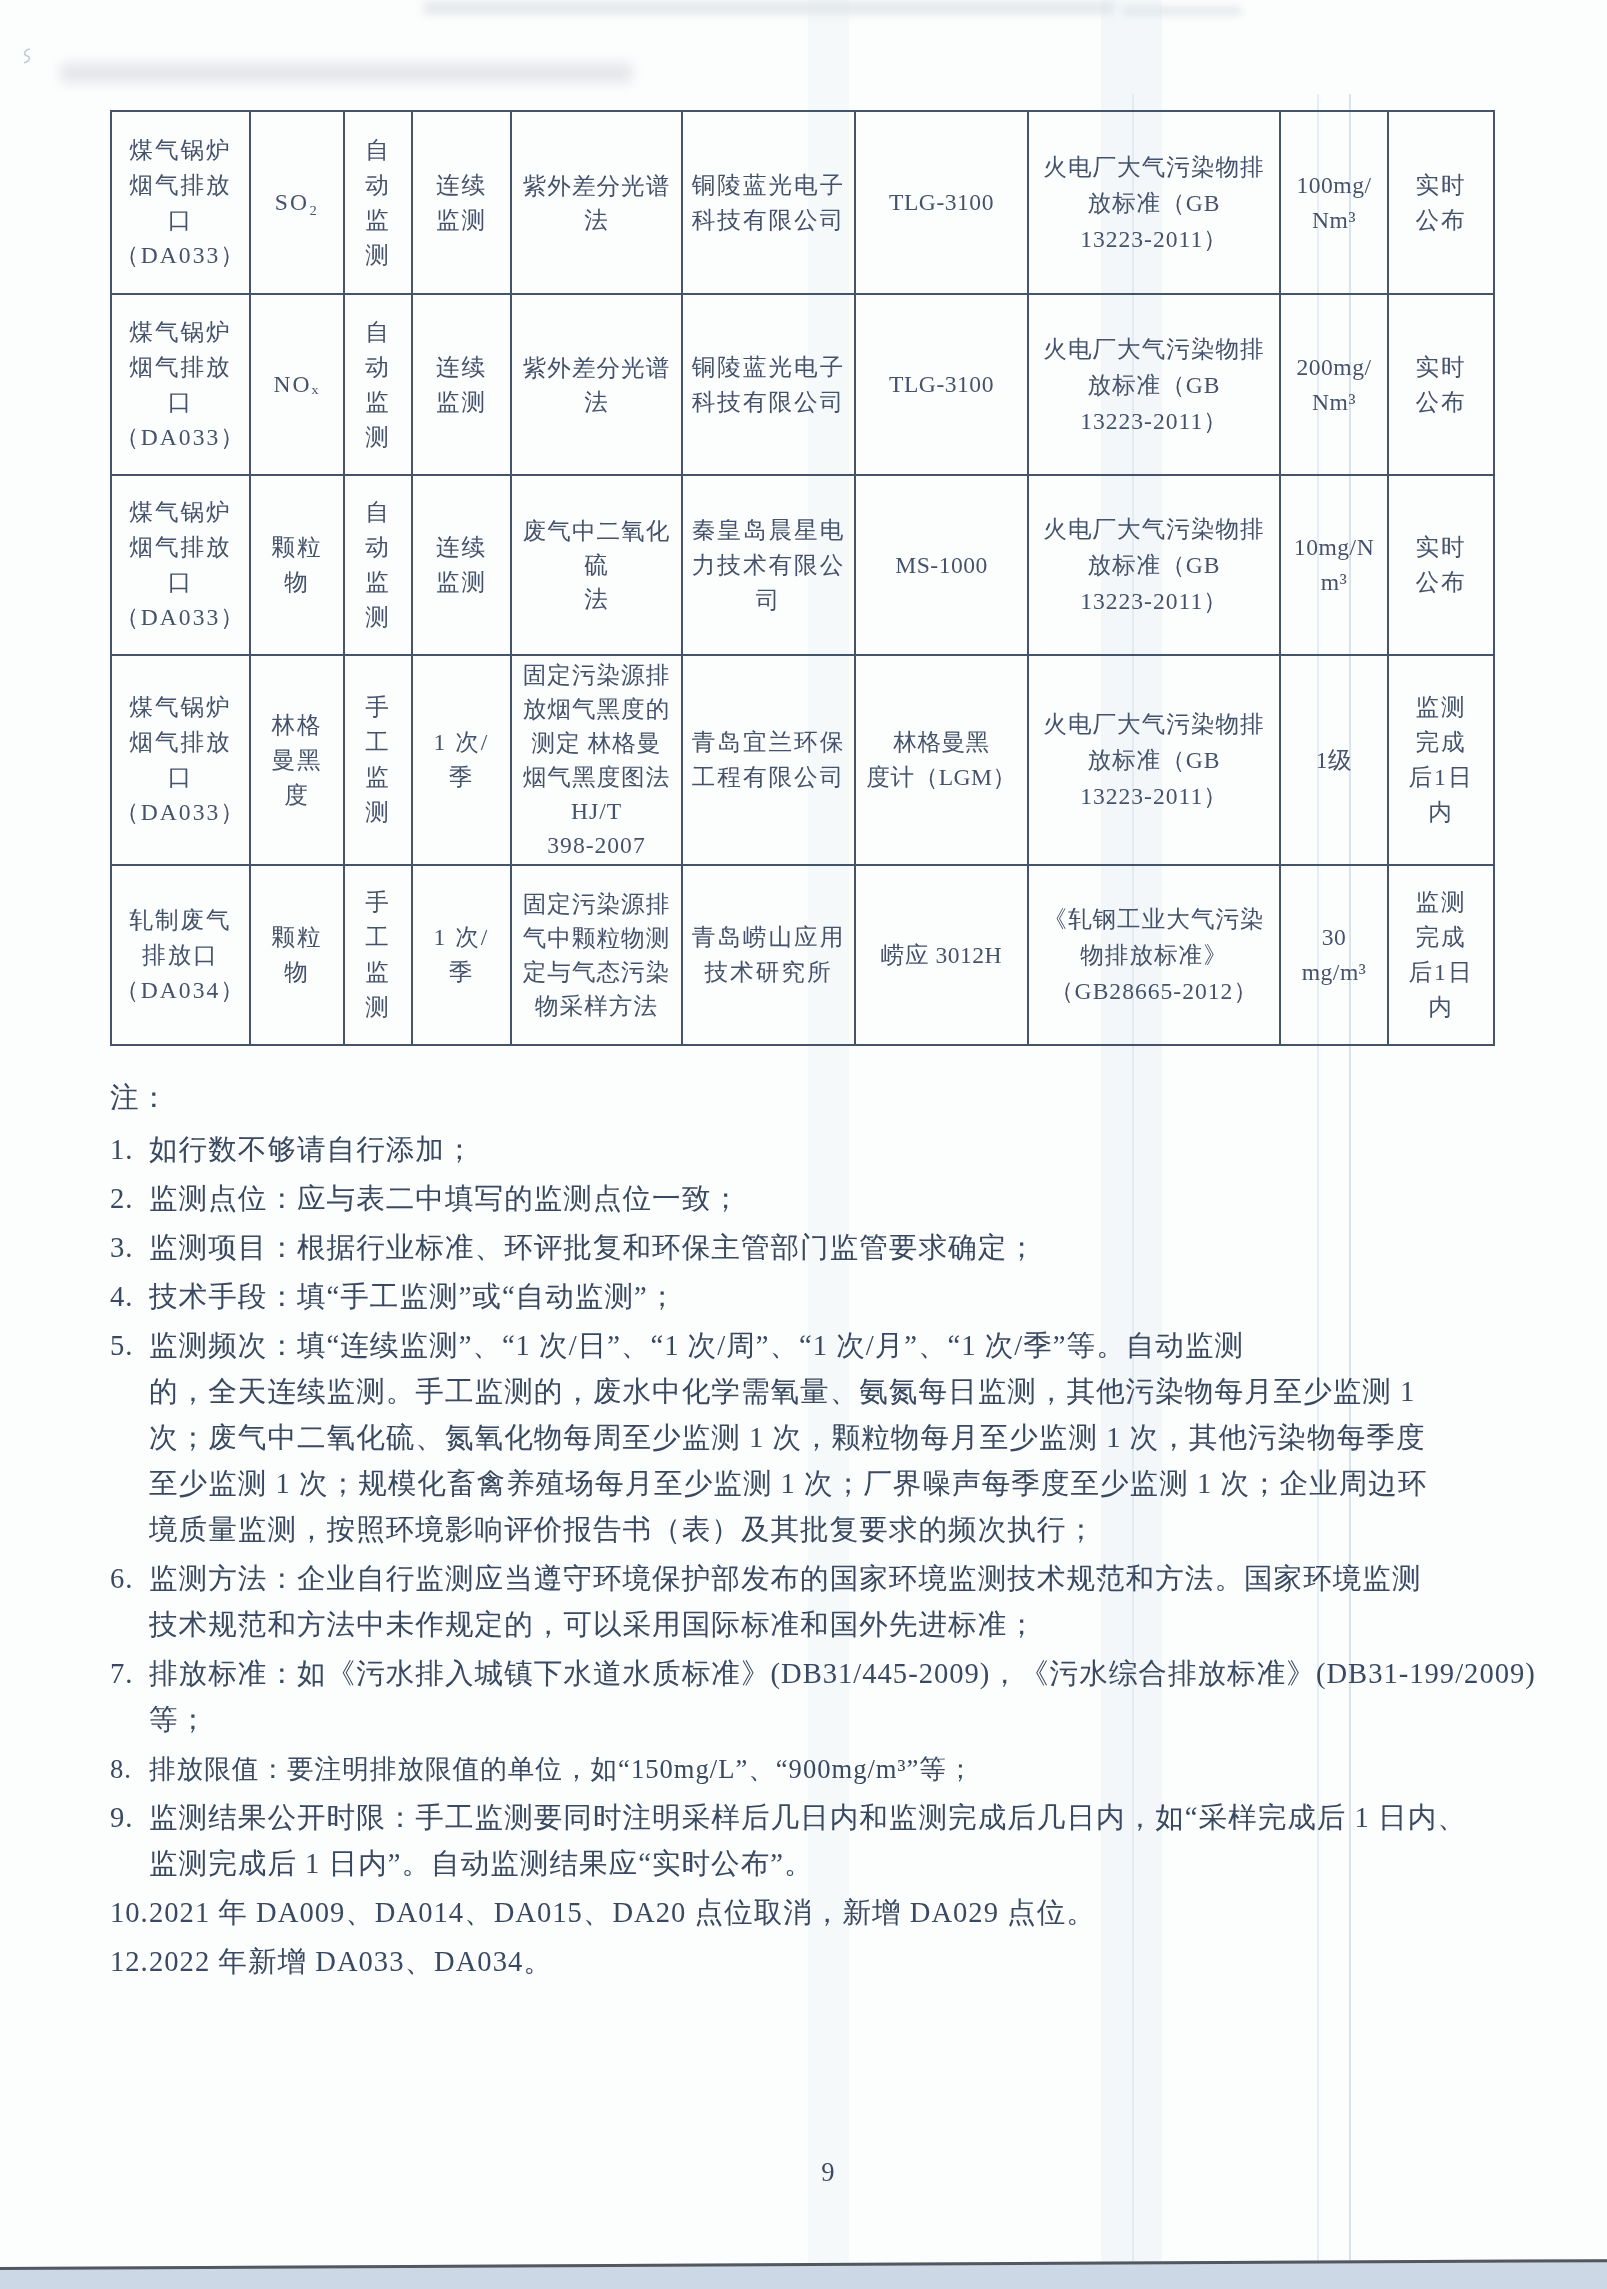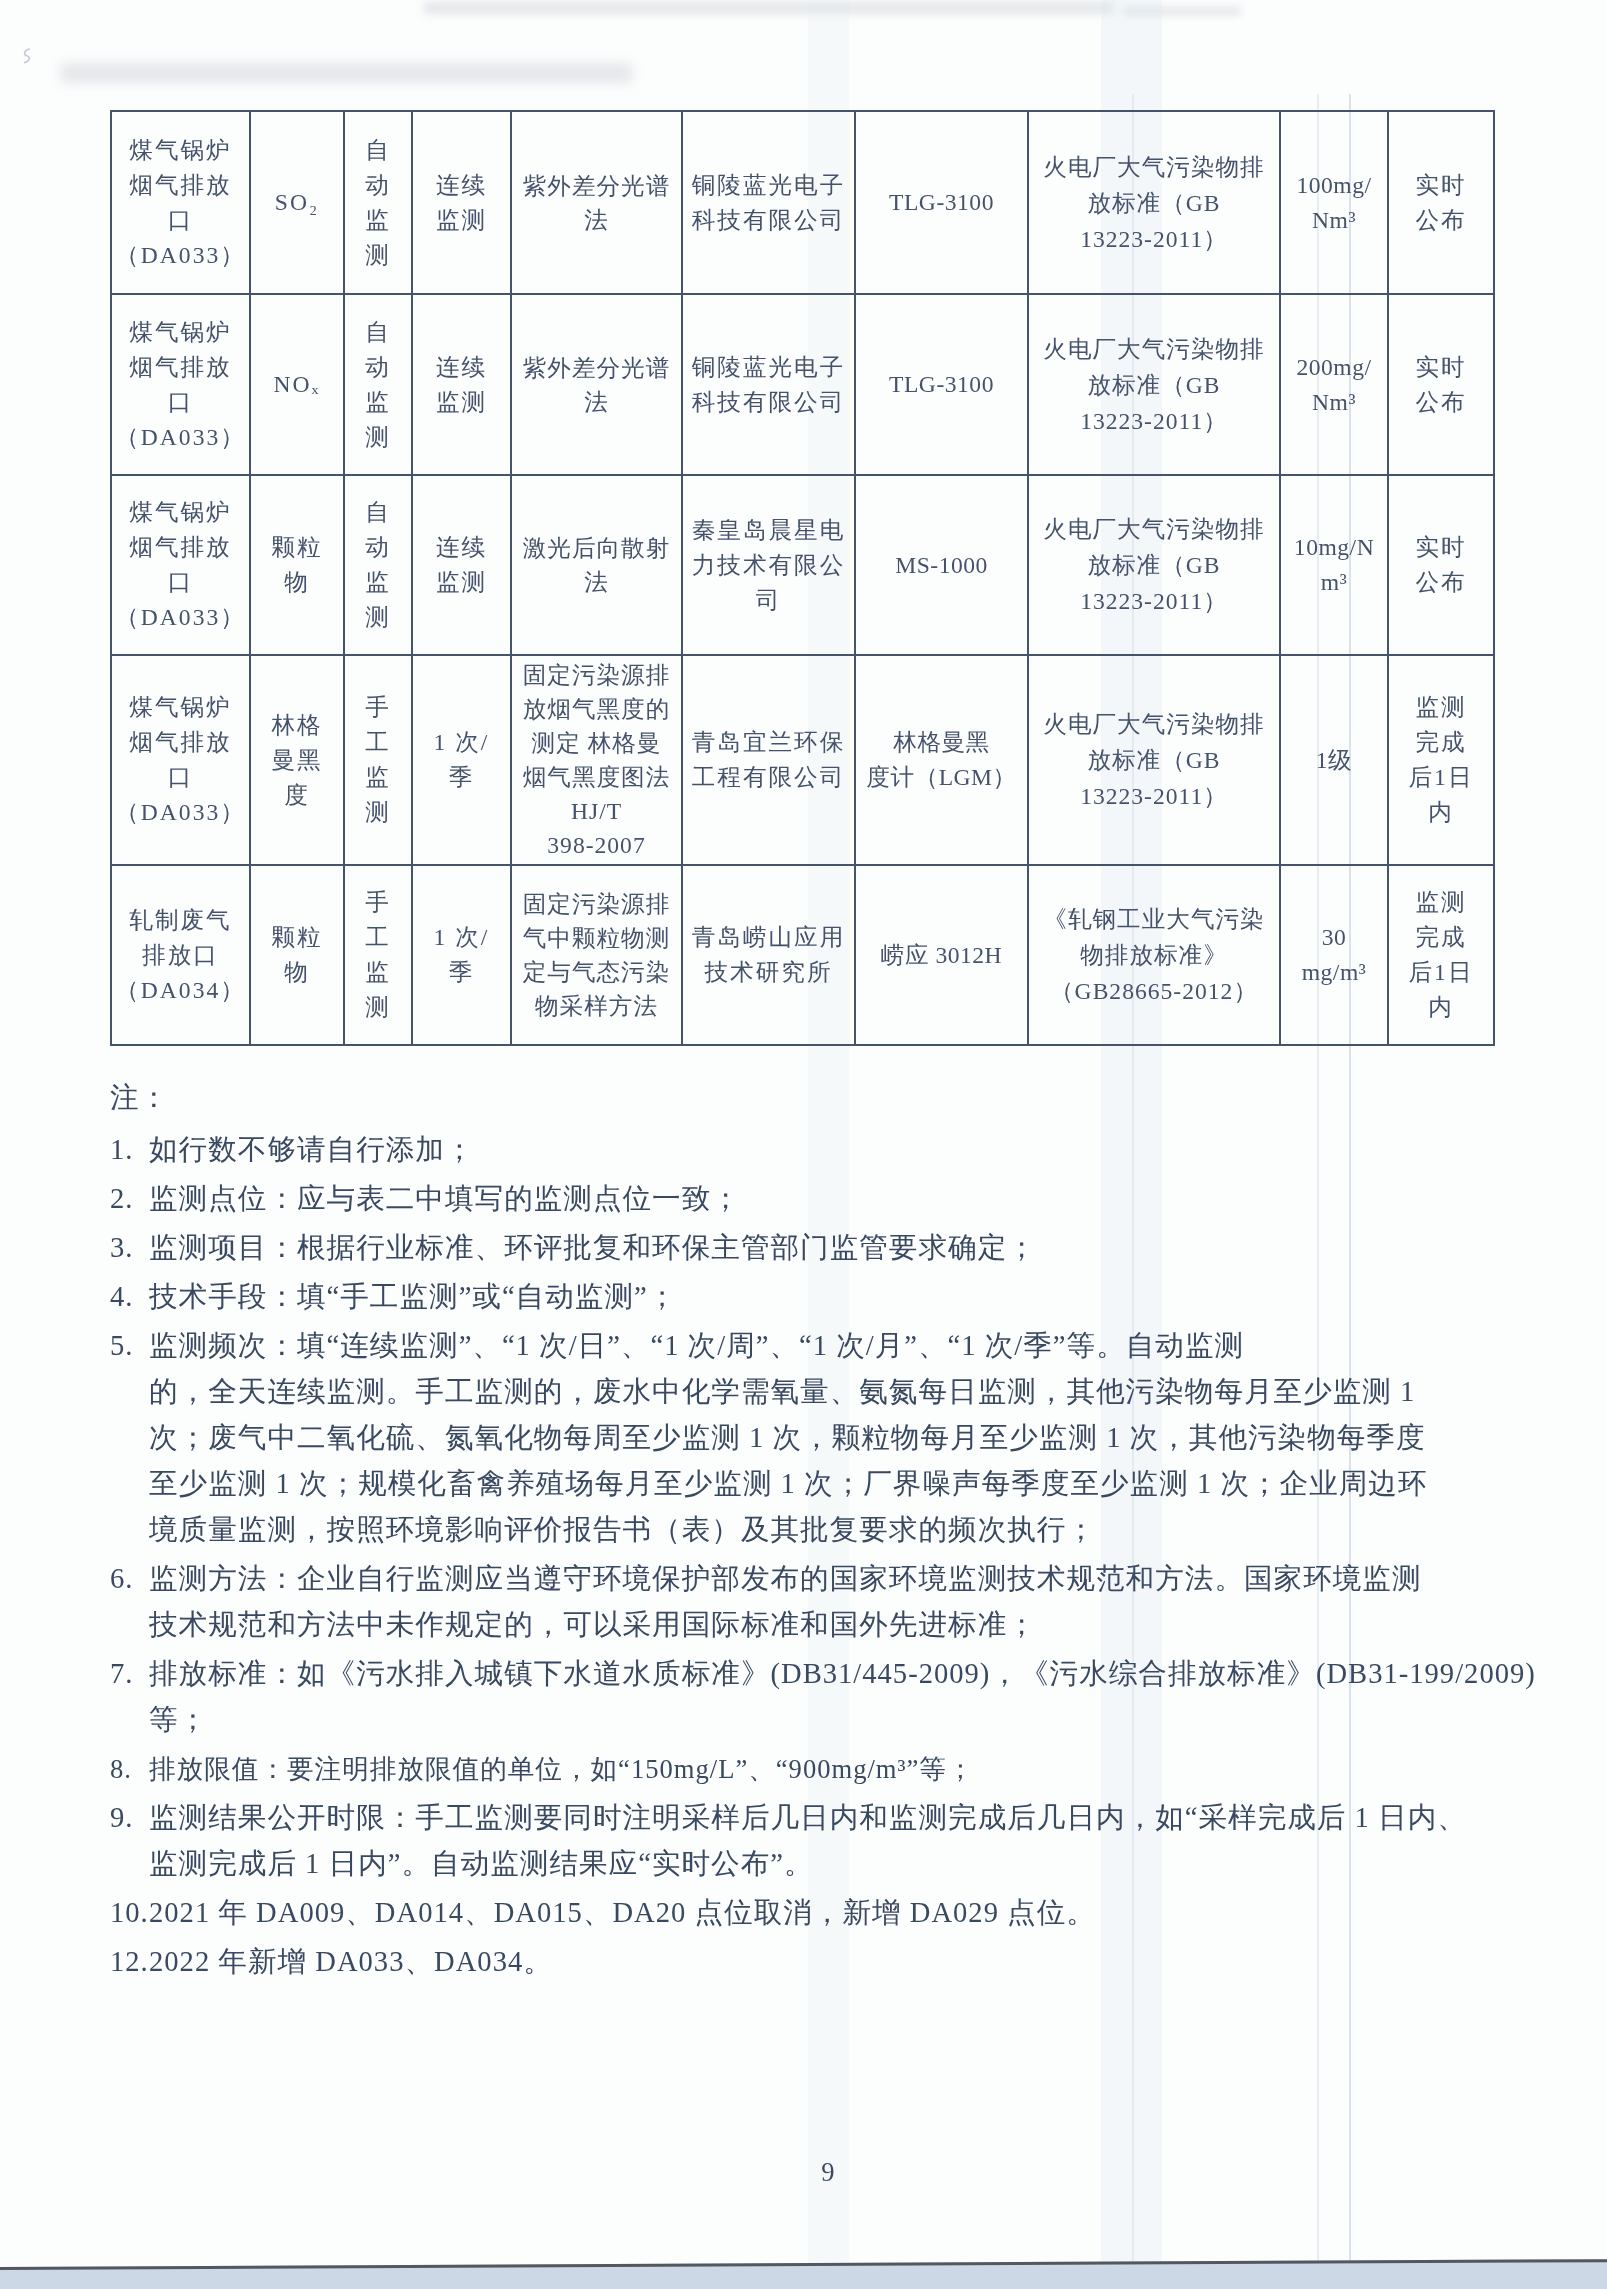--- a/index.html
+++ b/index.html
@@ -153,21 +153,21 @@
 烟气排放
 口（DA033）</td>
         <td>颗粒
 物</td>
         <td>自
 动
 监
 测</td>
         <td>连续
 监测</td>
-        <td>激光后向散射
+        <td>废气中二氧化硫
 法</td>
         <td>秦皇岛晨星电
 力技术有限公
 司</td>
         <td>MS-1000</td>
         <td>火电厂大气污染物排
 放标准（GB
 13223-2011）</td>
         <td>10mg/N
 m³</td>

